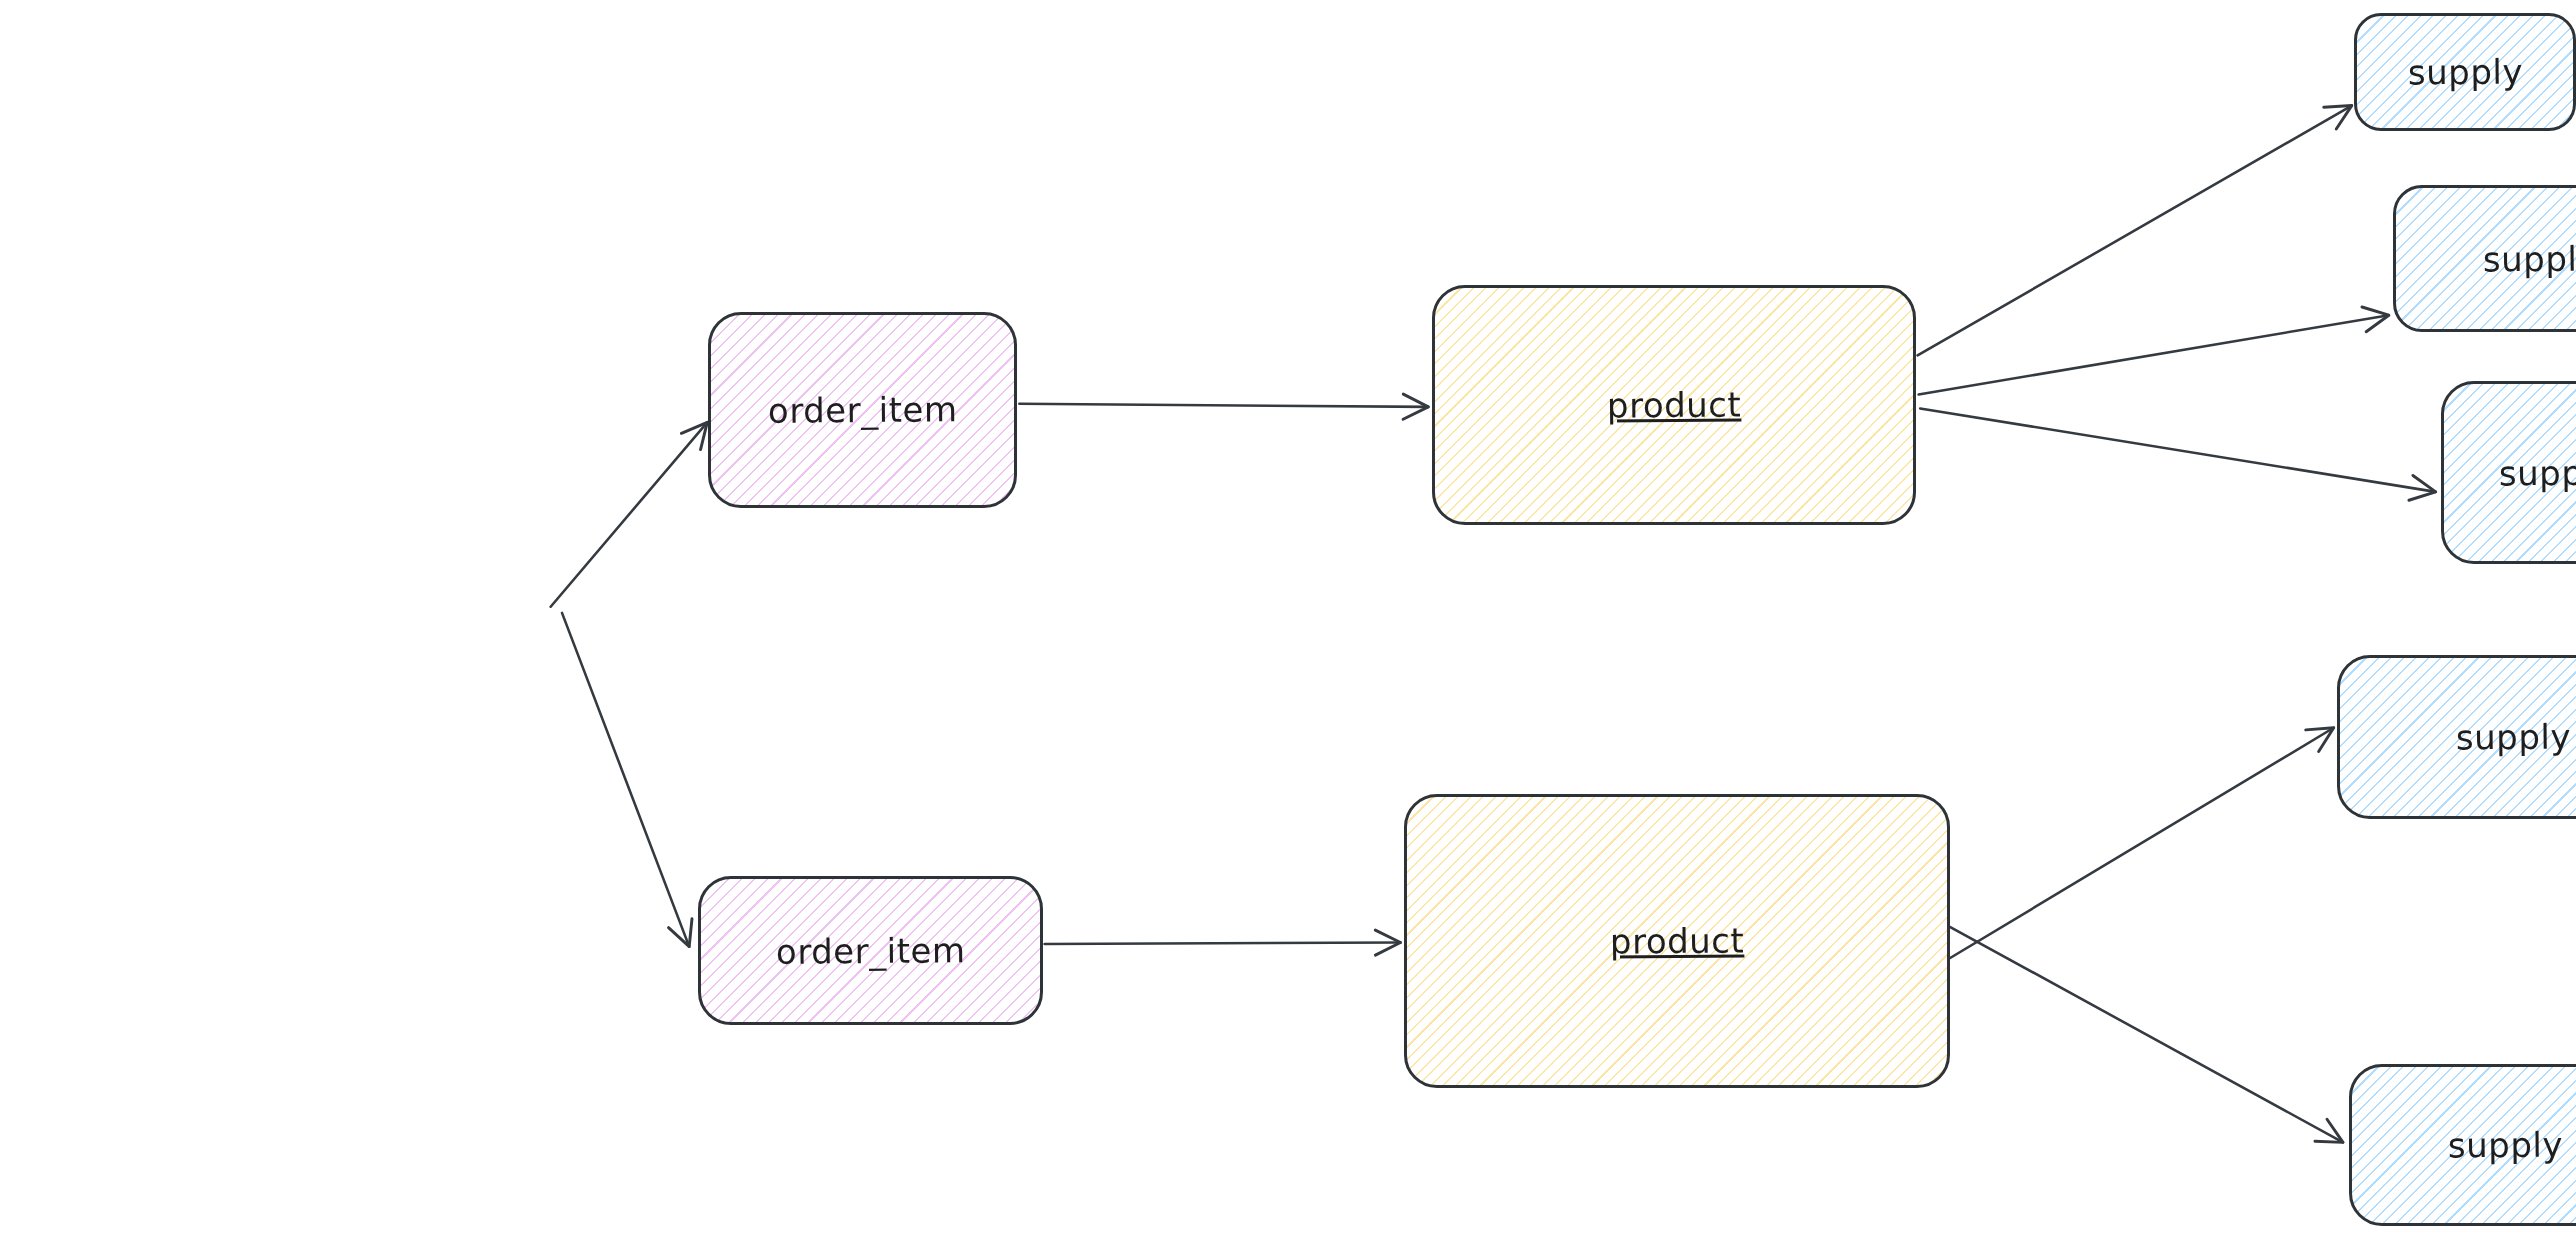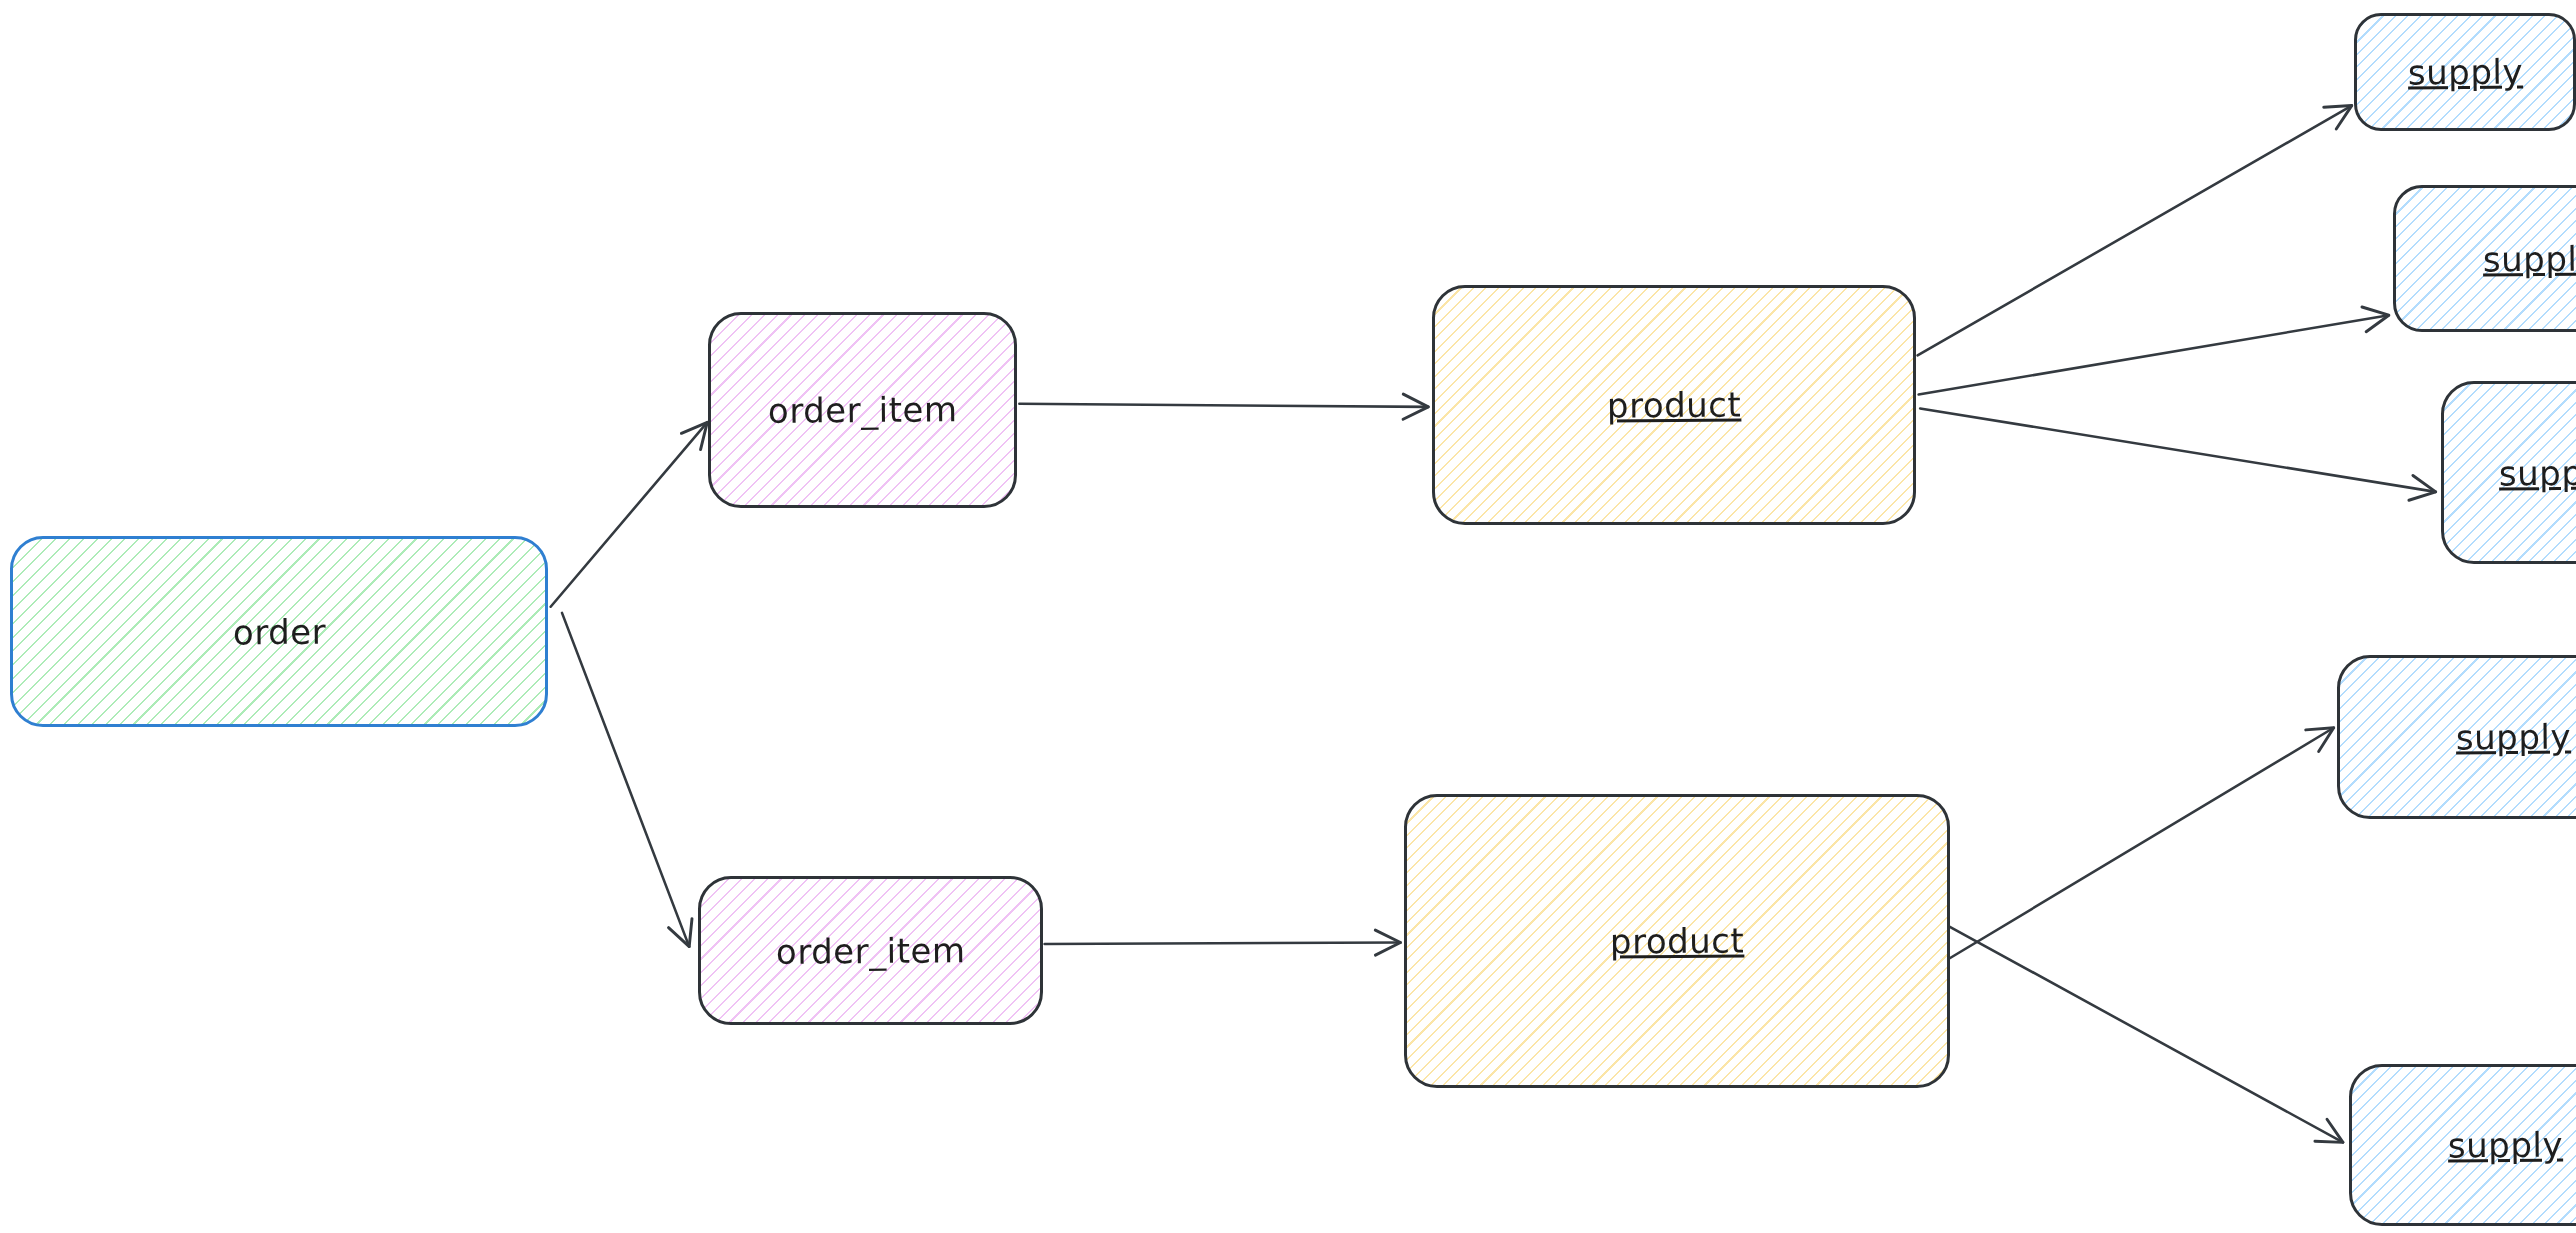--- a/index.html
+++ b/index.html
@@ -41,21 +41,20 @@
   .fill-yellow {
     background: repeating-linear-gradient(135deg,
       rgba(247, 201, 72, 0.48) 0px, rgba(247, 201, 72, 0.48) 1.5px,
       transparent 1.5px, transparent 8.8px);
     text-decoration: underline;
   }
   .fill-blue {
     background: repeating-linear-gradient(135deg,
       rgba(116, 192, 252, 0.55) 0px, rgba(116, 192, 252, 0.55) 1.5px,
       transparent 1.5px, transparent 8.8px);
-    text-decoration: underline;
   }
 
   
   #n-order          { left: 10.3px;   top: 536px; width: 538px; height: 191px; }
   #n-order-item-1   { left: 708px; top: 312px;  width: 309px;  height: 196px; }
   #n-order-item-2   { left: 698px; top: 876px; width: 345px;  height: 149px; }
   #n-product-1      { left: 1432px; top: 285px;  width: 484px;  height: 240px; }
   #n-product-2      { left: 1404px; top: 794px; width: 546px; height: 294px; }
   #n-supply-1       { left: 2354px; top: 13px;   width: 222px;  height: 118px; border-radius: 27px; }
   #n-supply-2       { left: 2393px; top: 185px;  width: 294px;  height: 147px; border-radius: 29px; }
@@ -110,23 +109,20 @@
       <line x1="2027" y1="1833" x2="2718" y2="1830" marker-end="url(#ah)"></line>
     </g>
     <g>
       <line x1="3782" y1="1862" x2="4530" y2="1413" marker-end="url(#ah)"></line>
     </g>
     <g>
       <line x1="3782" y1="1798" x2="4548" y2="2218" marker-end="url(#ah)"></line>
     </g>
   </svg>
 
-  <div class="node fill-green" id="n-order">
-    <span class="label">order</span>
-  </div>
 
   <div class="node fill-violet" id="n-order-item-1">
     <span class="label">order_item</span>
   </div>
 
   <div class="node fill-yellow" id="n-product-1">
     <span class="label">product</span>
   </div>
 
   <div class="node fill-blue" id="n-supply-1">

